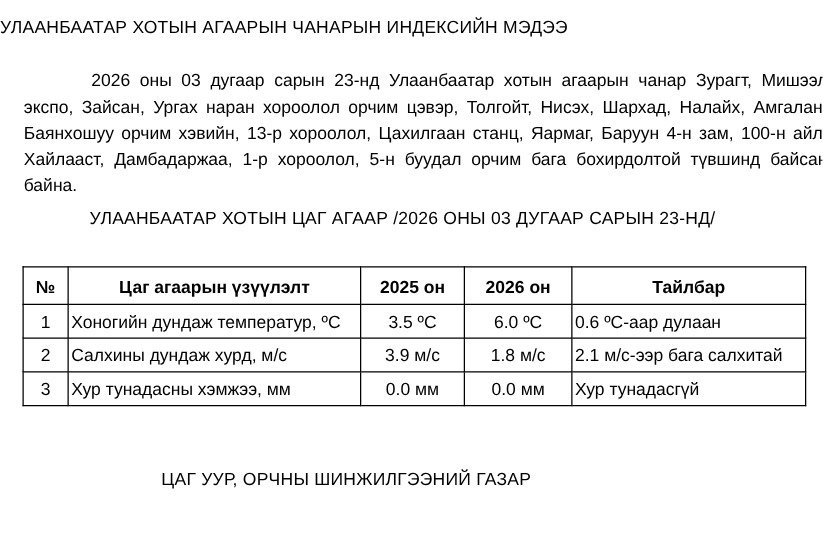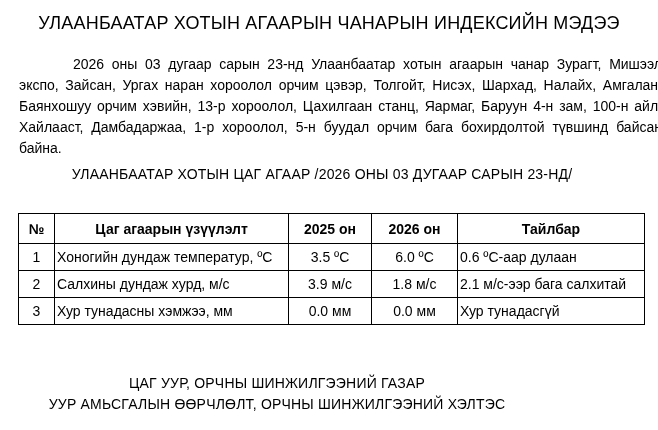--- a/index.html
+++ b/index.html
@@ -13,22 +13,21 @@
     position: relative;
     font-family: "Liberation Sans", "DejaVu Sans", sans-serif;
     color: #000000;
     overflow: hidden;
   }
   .doc-title {
     position: absolute;
     top: 13px;
     left: 0;
     width: 658px;
-    text-align: center;
-    font-size: 18px;
+    font-size: 14px;
     letter-spacing: 0.2px;
     white-space: nowrap;
   }
   .summary {
     position: absolute;
     top: 43px;
     left: 8px;
     width: 643px;
     margin: 11px;
     font-size: 14px;
@@ -130,14 +129,13 @@
       <td class="c-ind">Хур тунадасны хэмжээ, мм</td>
       <td class="c-val">0.0 мм</td>
       <td class="c-val">0.0 мм</td>
       <td class="c-note">Хур тунадасгүй</td>
     </tr>
   </tbody>
 </table>
 
 <div class="footer">
   <div>ЦАГ УУР, ОРЧНЫ ШИНЖИЛГЭЭНИЙ ГАЗАР</div>
-  <div>УУР АМЬСГАЛЫН ӨӨРЧЛӨЛТ, ОРЧНЫ ШИНЖИЛГЭЭНИЙ ХЭЛТЭС</div>
 </div>
 
 </body></html>

